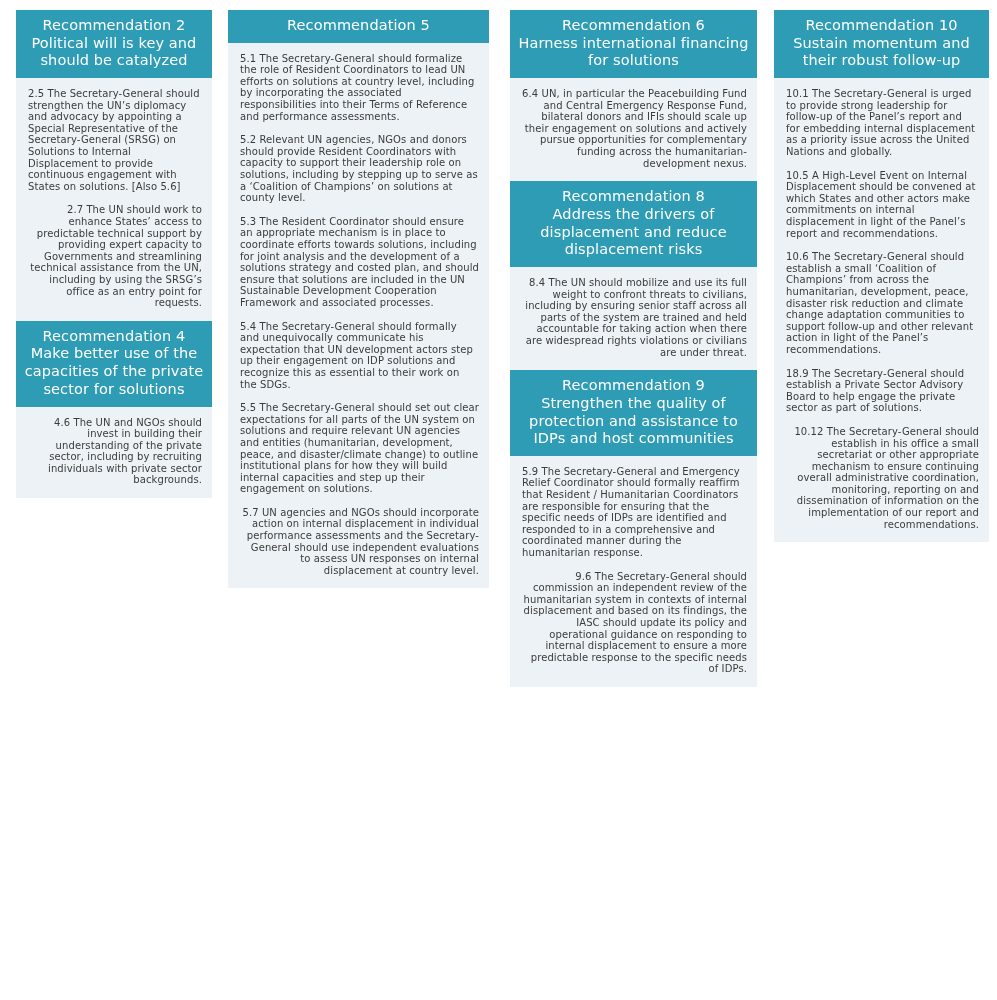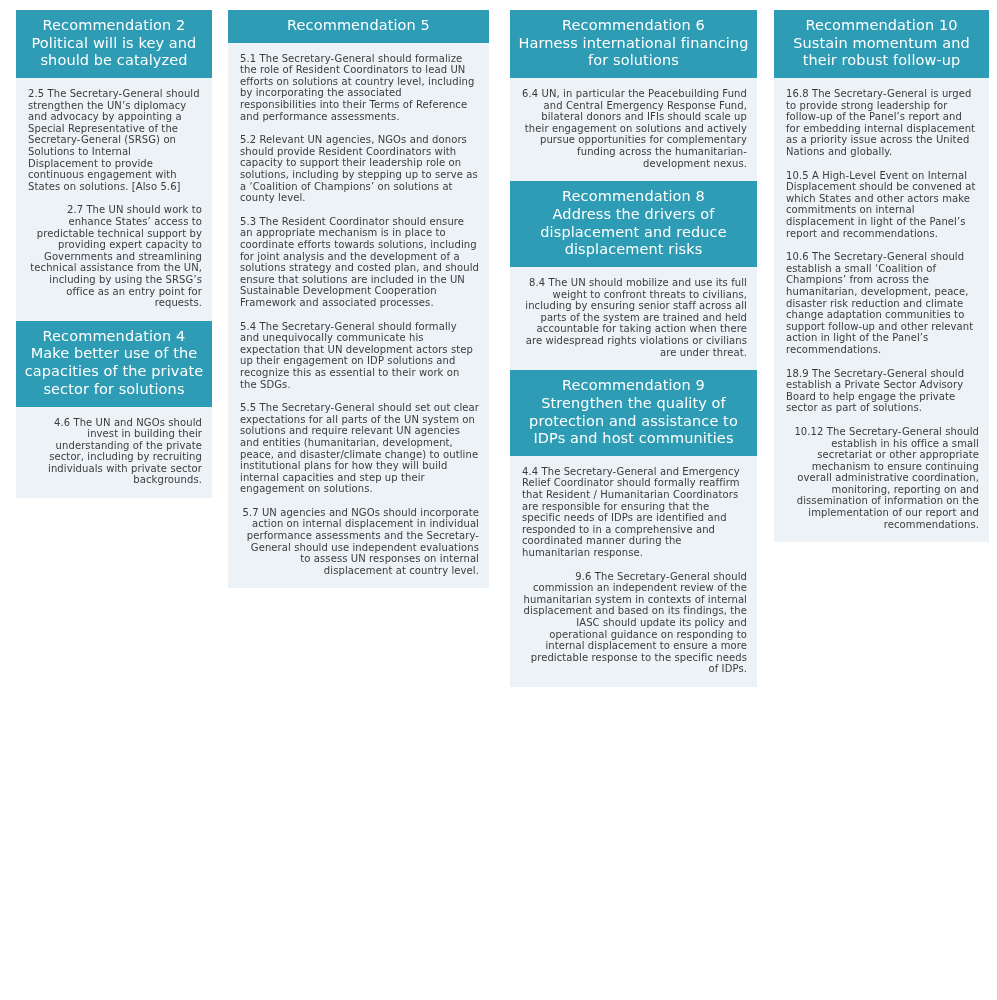--- a/index.html
+++ b/index.html
@@ -111,34 +111,34 @@
       <div class="card-body">
         <p>8.4 The UN should mobilize and use its full weight to confront threats to civilians, including by ensuring senior staff across all parts of the system are trained and held accountable for taking action when there are widespread rights violations or civilians are under threat.</p>
       </div>
     </div>
     <div class="card">
       <div class="card-header">
         <span class="card-title">Recommendation 9</span>
         <span class="card-subtitle">Strengthen the quality of protection and assistance to IDPs and host communities</span>
       </div>
       <div class="card-body">
-        <p>4.4 The Secretary-General and Emergency Relief Coordinator should formally reaffirm that Resident / Humanitarian Coordinators are responsible for ensuring that the specific needs of IDPs are identified and responded to in a comprehensive and coordinated manner during the humanitarian response.</p>
+        <p>5.9 The Secretary-General and Emergency Relief Coordinator should formally reaffirm that Resident / Humanitarian Coordinators are responsible for ensuring that the specific needs of IDPs are identified and responded to in a comprehensive and coordinated manner during the humanitarian response.</p>
         <p>9.6 The Secretary-General should commission an independent review of the humanitarian system in contexts of internal displacement and based on its findings, the IASC should update its policy and operational guidance on responding to internal displacement to ensure a more predictable response to the specific needs of IDPs.</p>
       </div>
     </div>
   </div>
 
   <div class="col col-4">
     <div class="card">
       <div class="card-header">
         <span class="card-title">Recommendation 10</span>
         <span class="card-subtitle">Sustain momentum and their robust follow-up</span>
       </div>
       <div class="card-body">
-        <p>16.8 The Secretary-General is urged to provide strong leadership for follow-up of the Panel’s report and for embedding internal displacement as a priority issue across the United Nations and globally.</p>
+        <p>10.1 The Secretary-General is urged to provide strong leadership for follow-up of the Panel’s report and for embedding internal displacement as a priority issue across the United Nations and globally.</p>
         <p>10.5 A High-Level Event on Internal Displacement should be convened at which States and other actors make commitments on internal displacement in light of the Panel’s report and recommendations.</p>
         <p>10.6 The Secretary-General should establish a small ‘Coalition of Champions’ from across the humanitarian, development, peace, disaster risk reduction and climate change adaptation communities to support follow-up and other relevant action in light of the Panel’s recommendations.</p>
         <p>18.9 The Secretary-General should establish a Private Sector Advisory Board to help engage the private sector as part of solutions.</p>
         <p>10.12 The Secretary-General should establish in his office a small secretariat or other appropriate mechanism to ensure continuing overall administrative coordination, monitoring, reporting on and dissemination of information on the implementation of our report and recommendations.</p>
       </div>
     </div>
   </div>
 
 </div>
 

